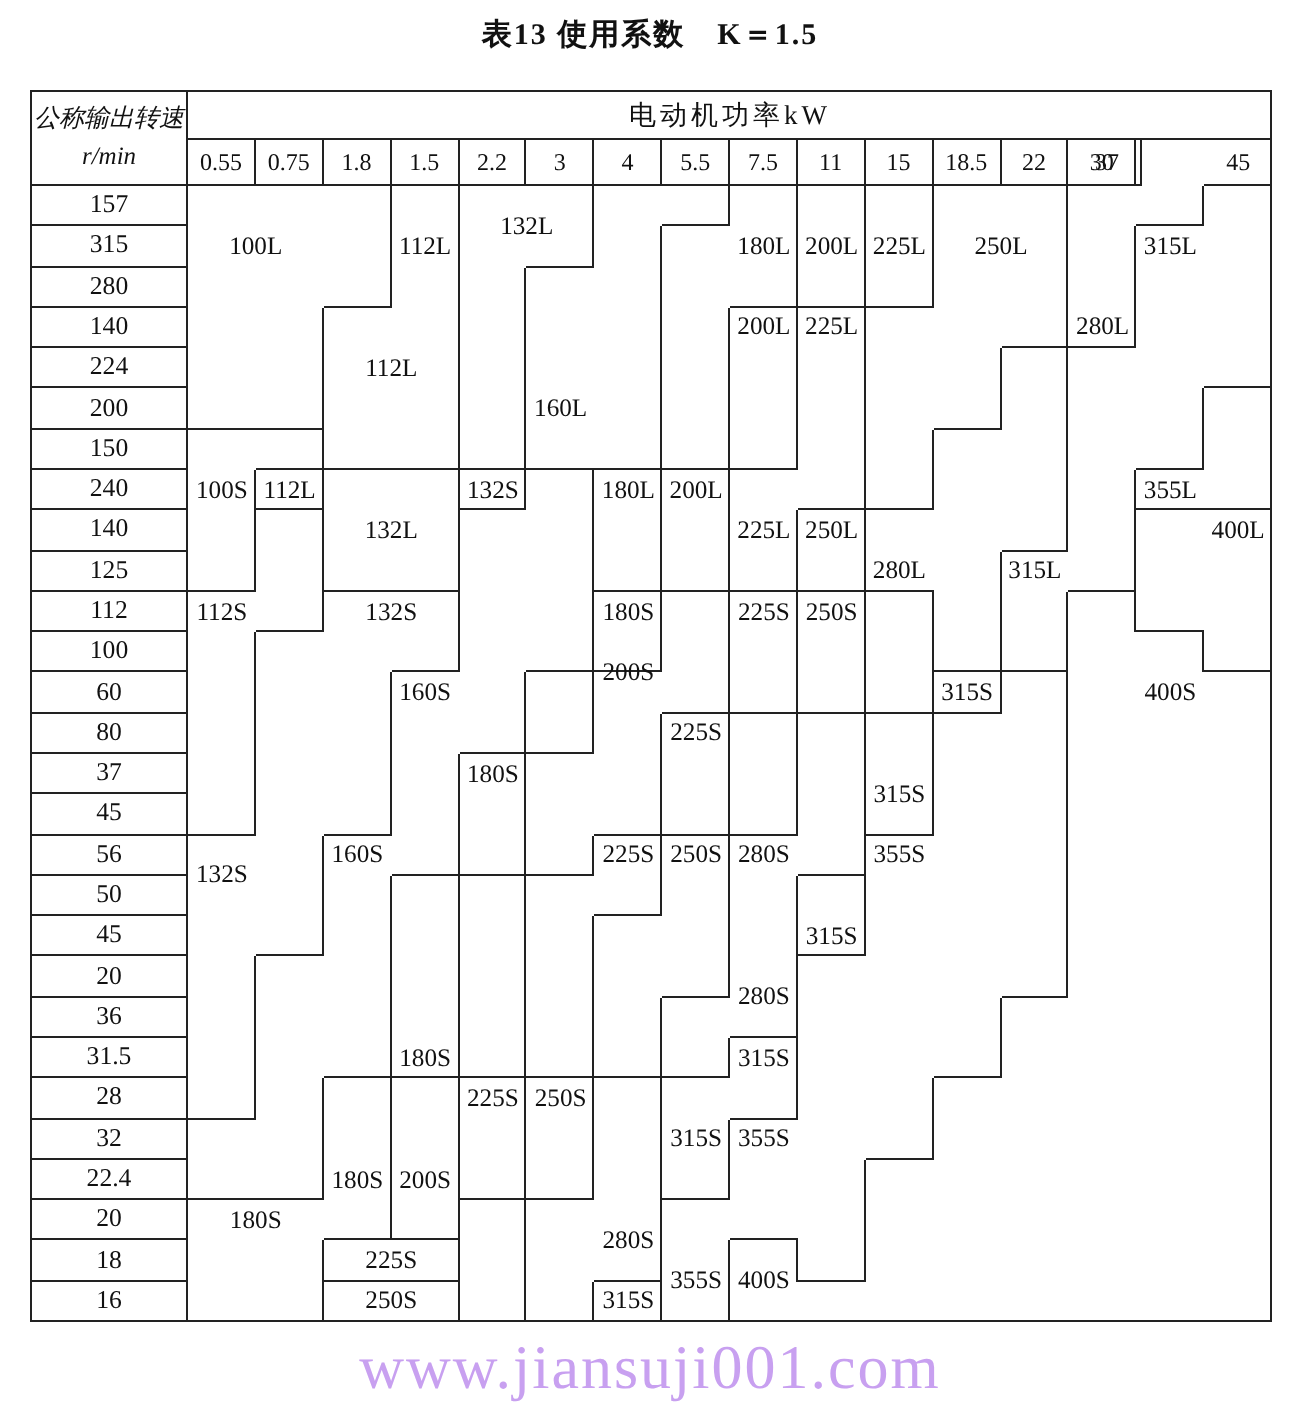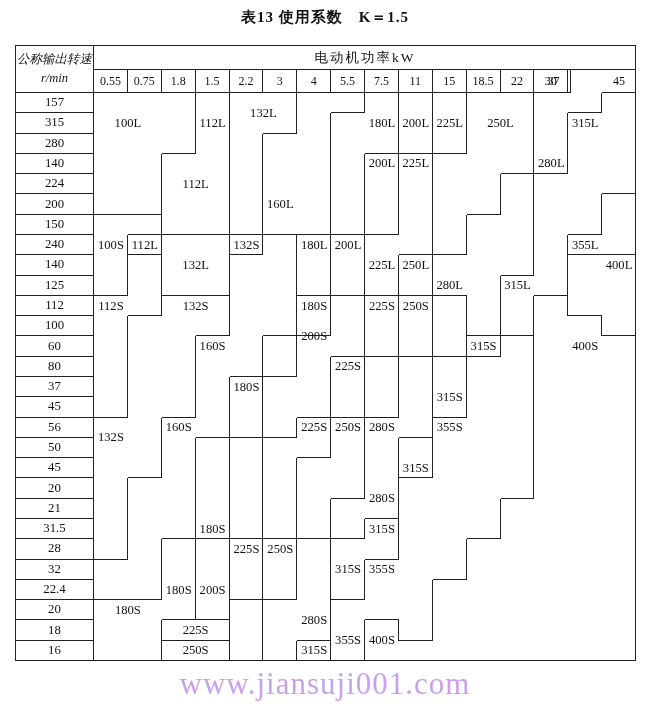--- a/index.html
+++ b/index.html
@@ -65,21 +65,21 @@
       <div class="cell txtc scell bR bB" style="left: 0px; top: 249.86px; width: 78px; height: 20.286px;">112</div>
       <div class="cell txtc scell bR bB" style="left: 0px; top: 270.146px; width: 78px; height: 20.286px;">100</div>
       <div class="cell txtc scell bR bB" style="left: 0px; top: 290.432px; width: 78px; height: 20.286px;">60</div>
       <div class="cell txtc scell bR bB" style="left: 0px; top: 310.718px; width: 78px; height: 20.286px;">80</div>
       <div class="cell txtc scell bR bB" style="left: 0px; top: 331.004px; width: 78px; height: 20.286px;">37</div>
       <div class="cell txtc scell bR bB" style="left: 0px; top: 351.29px; width: 78px; height: 20.286px;">45</div>
       <div class="cell txtc scell bR bB" style="left: 0px; top: 371.576px; width: 78px; height: 20.286px;">56</div>
       <div class="cell txtc scell bR bB" style="left: 0px; top: 391.862px; width: 78px; height: 20.286px;">50</div>
       <div class="cell txtc scell bR bB" style="left: 0px; top: 412.148px; width: 78px; height: 20.286px;">45</div>
       <div class="cell txtc scell bR bB" style="left: 0px; top: 432.434px; width: 78px; height: 20.286px;">20</div>
-      <div class="cell txtc scell bR bB" style="left: 0px; top: 452.72px; width: 78px; height: 20.286px;">21</div>
+      <div class="cell txtc scell bR bB" style="left: 0px; top: 452.72px; width: 78px; height: 20.286px;">36</div>
       <div class="cell txtc scell bR bB" style="left: 0px; top: 473.006px; width: 78px; height: 20.286px;">31.5</div>
       <div class="cell txtc scell bR bB" style="left: 0px; top: 493.292px; width: 78px; height: 20.286px;">28</div>
       <div class="cell txtc scell bR bB" style="left: 0px; top: 513.578px; width: 78px; height: 20.286px;">32</div>
       <div class="cell txtc scell bR bB" style="left: 0px; top: 533.864px; width: 78px; height: 20.286px;">22.4</div>
       <div class="cell txtc scell bR bB" style="left: 0px; top: 554.15px; width: 78px; height: 20.286px;">20</div>
       <div class="cell txtc scell bR bB" style="left: 0px; top: 574.436px; width: 78px; height: 20.286px;">18</div>
       <div class="cell txtc scell bR" style="left: 0px; top: 594.722px; width: 78px; height: 20.286px;">16</div>
       <div class="cell" style="left: 78px; top: 47px; width: 33.875px; height: 20.286px;"></div>
       <div class="cell" style="left: 78px; top: 67.286px; width: 33.875px; height: 20.286px;"></div>
       <div class="cell" style="left: 78px; top: 87.572px; width: 33.875px; height: 20.286px;"></div>

